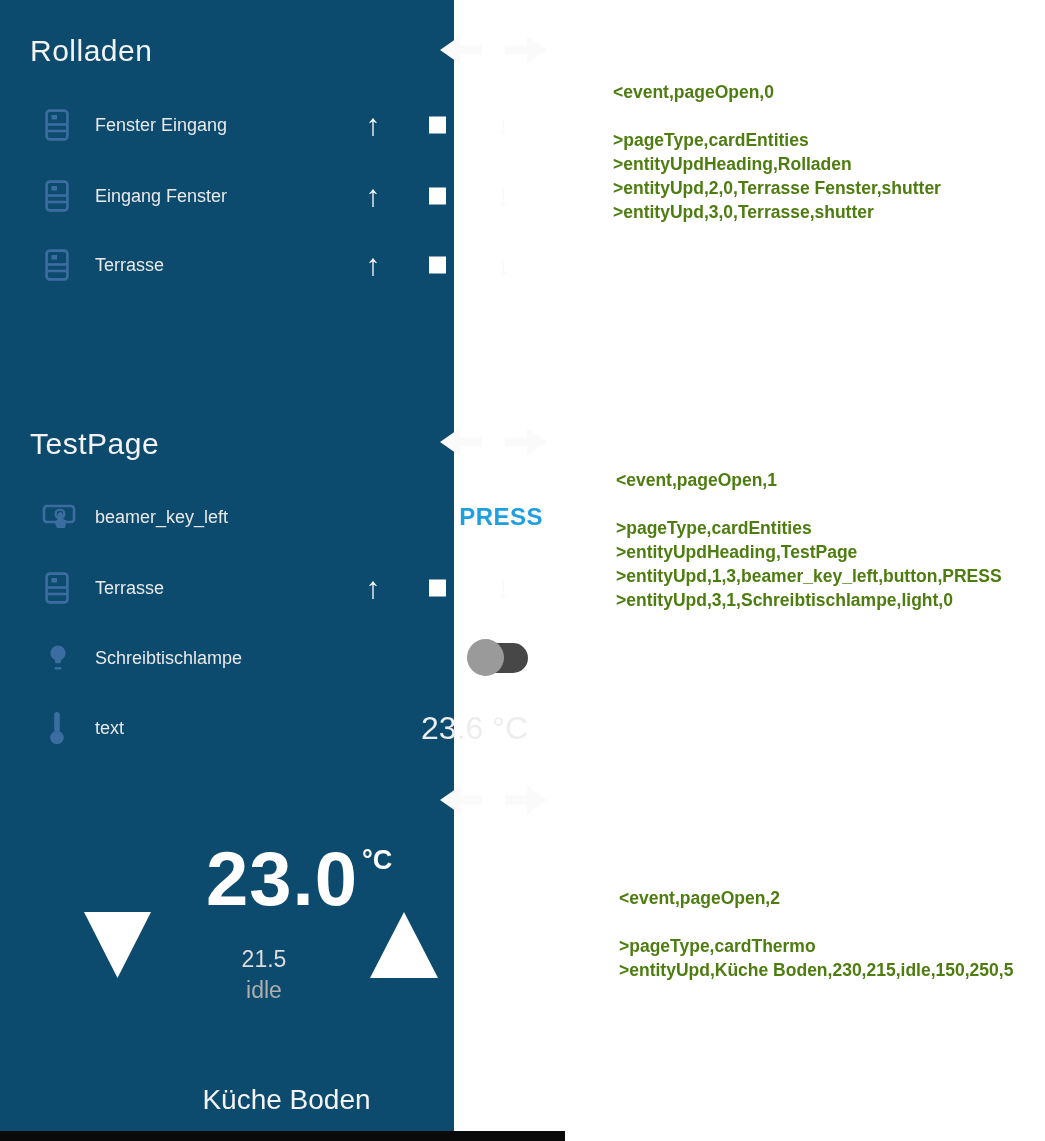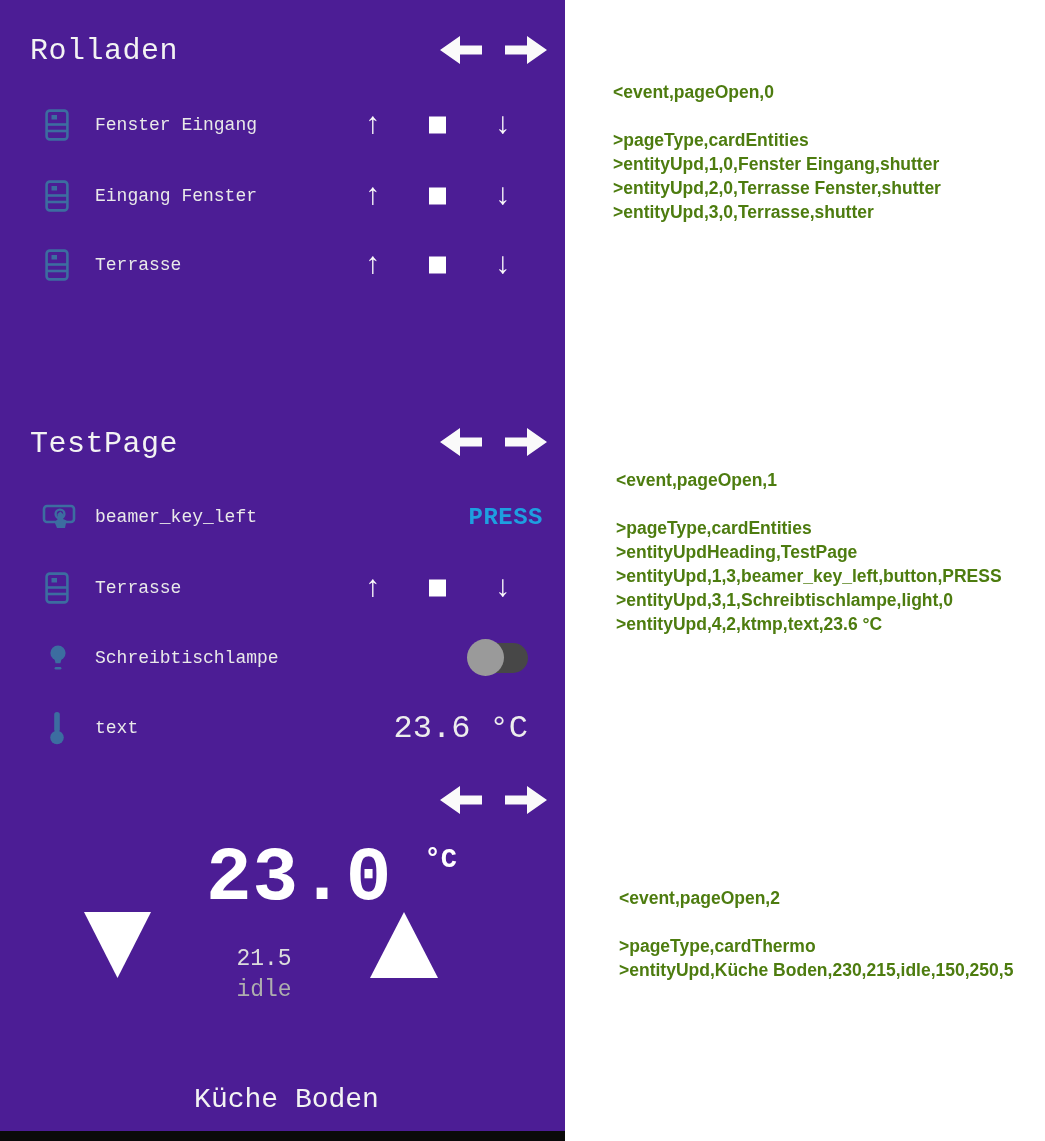--- a/index.html
+++ b/index.html
@@ -2,22 +2,22 @@
 <html><head>
 <meta charset="utf-8">
 <style>
   html,body{margin:0;padding:0;}
   body{
     width:1045px;height:1141px;position:relative;background:#ffffff;
     font-family:"Liberation Sans", sans-serif;overflow:hidden;
   }
   
   .panel{
-    position:absolute;left:0;top:0;width:565px;height:1141px;
-    background:#4c1d95;color:#e9e9e9;font-family:Liberation Mono, monospace;
+    position:absolute;left:0;top:0;width:454px;height:1141px;
+    background:#0c4a6e;color:#e9e9e9;
   }
   .panel-bottom{
     position:absolute;left:0;top:1131px;width:565px;height:10px;background:#0a0a0a;
   }
   .card-title{
     position:absolute;left:30px;font-size:30px;line-height:36px;
     font-weight:400;color:#f3f3f3;letter-spacing:0.5px;
   }
   .nav{position:absolute;width:42px;height:30px;fill:#fafafa;}
   .nav-left{left:440px;}
@@ -33,21 +33,21 @@
   .ctl{width:40px;text-align:center;font-size:30px;line-height:30px;color:#fafafa;cursor:pointer;}
   .ctl-up{left:353px;}
   .ctl-stop{left:429px;width:17px;height:17px;background:#ffffff;}
   .ctl-down{left:483px;}
   .press{right:22px;font-size:24px;font-weight:600;color:#1e9fe0;letter-spacing:0.5px;cursor:pointer;}
   .evalue{right:37px;font-size:32px;color:#ededed;white-space:nowrap;}
   .toggle{left:467px;width:62px;height:38px;cursor:pointer;}
   .toggle .track{position:absolute;left:3px;top:4px;width:58px;height:30px;border-radius:15px;background:#474747;}
   .toggle .knob{position:absolute;left:0;top:0;width:37px;height:37px;border-radius:50%;background:#9a9a9a;}
   
-  .temp-wrap{position:absolute;left:206px;top:843px;display:flex;align-items:flex-start;color:#ffffff;gap:28px;}
+  .temp-wrap{position:absolute;left:206px;top:843px;display:flex;align-items:flex-start;color:#ffffff;}
   .temp-cur{font-size:76px;font-weight:700;line-height:72px;letter-spacing:1px;}
   .temp-deg{font-size:27px;font-weight:700;margin-top:2px;margin-left:4px;}
   .temp-target{position:absolute;left:164px;top:946px;width:200px;text-align:center;font-size:23px;color:#dcdcdc;}
   .temp-state{position:absolute;left:164px;top:977px;width:200px;text-align:center;font-size:23px;color:#aeaeae;}
   .tri{position:absolute;fill:#ffffff;cursor:pointer;}
   .tri-down{left:82px;top:910px;}
   .tri-up{left:368px;top:910px;}
   .thermo-name{position:absolute;left:4px;top:1084px;width:565px;text-align:center;font-size:28px;color:#f3f3f3;}
   
   .proto{
@@ -185,33 +185,32 @@
 
   <div class="thermo-name">Küche Boden</div>
 
   <div class="panel-bottom"></div>
 </div>
 
 <div class="proto" style="left:613px;top:80px">
   <div>&lt;event,pageOpen,0</div>
   <div class="gap"></div>
   <div>&gt;pageType,cardEntities</div>
-  <div>&gt;entityUpd,1,0,Fenster Eingang,shutter</div>
+  <div>&gt;entityUpdHeading,Rolladen</div>
   <div>&gt;entityUpd,2,0,Terrasse Fenster,shutter</div>
   <div>&gt;entityUpd,3,0,Terrasse,shutter</div>
 </div>
 
 <div class="proto" style="left:616px;top:468px">
   <div>&lt;event,pageOpen,1</div>
   <div class="gap"></div>
   <div>&gt;pageType,cardEntities</div>
   <div>&gt;entityUpdHeading,TestPage</div>
   <div>&gt;entityUpd,1,3,beamer_key_left,button,PRESS</div>
   <div>&gt;entityUpd,3,1,Schreibtischlampe,light,0</div>
-  <div>&gt;entityUpd,4,2,ktmp,text,23.6 °C</div>
 </div>
 
 <div class="proto" style="left:619px;top:886px">
   <div>&lt;event,pageOpen,2</div>
   <div class="gap"></div>
   <div>&gt;pageType,cardThermo</div>
   <div>&gt;entityUpd,Küche Boden,230,215,idle,150,250,5</div>
 </div>
 
 </body></html>

